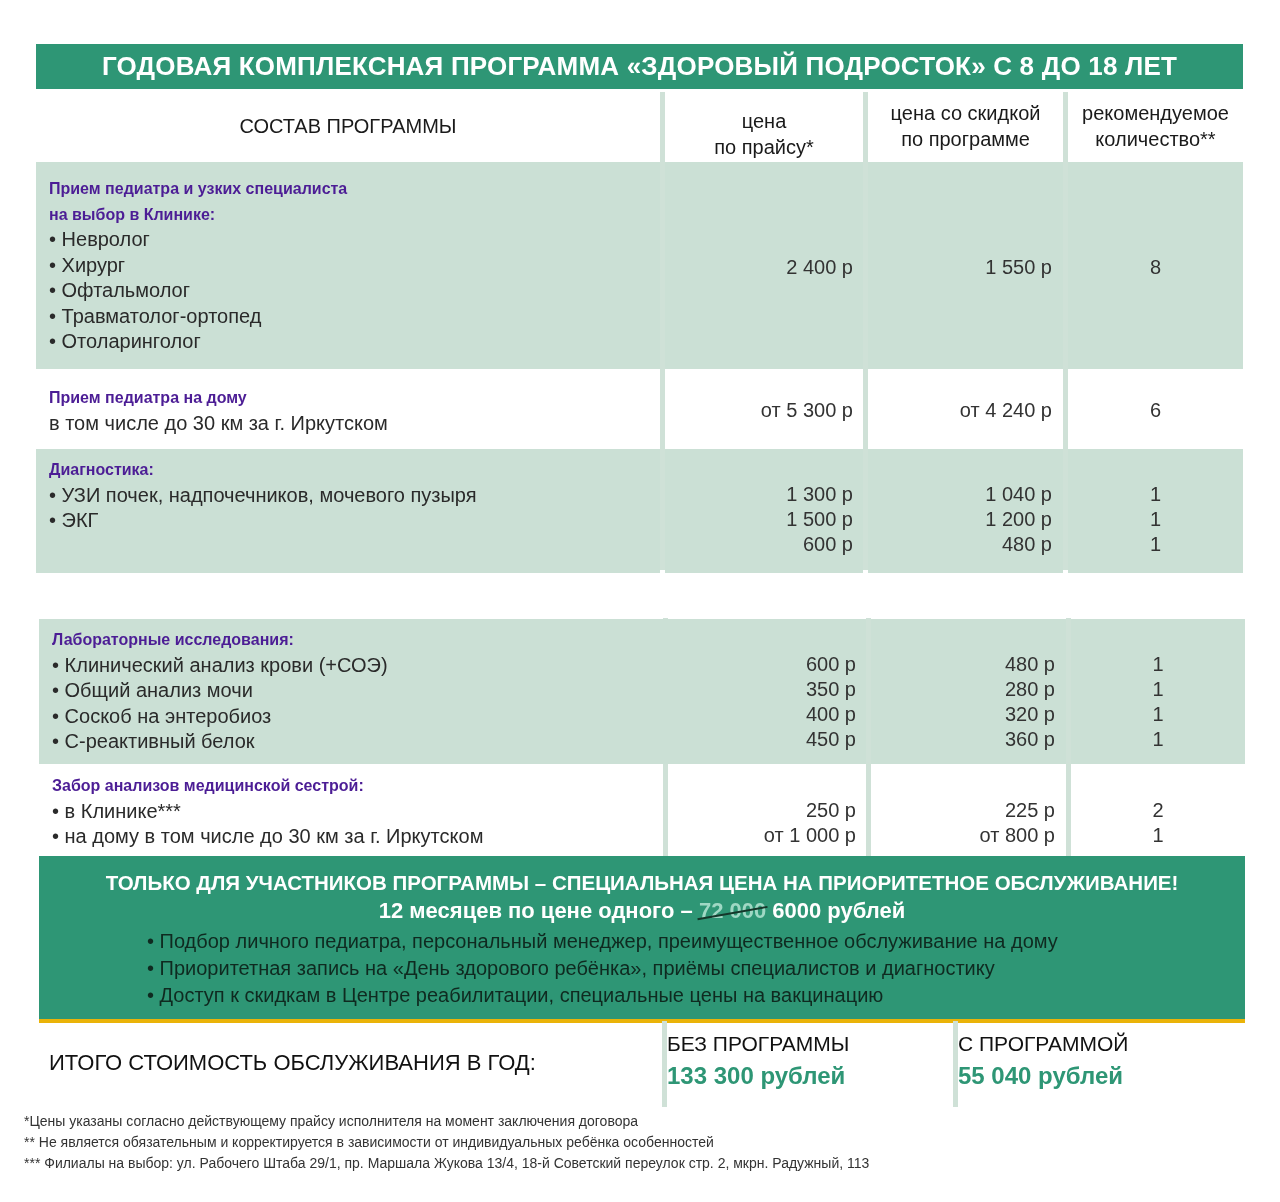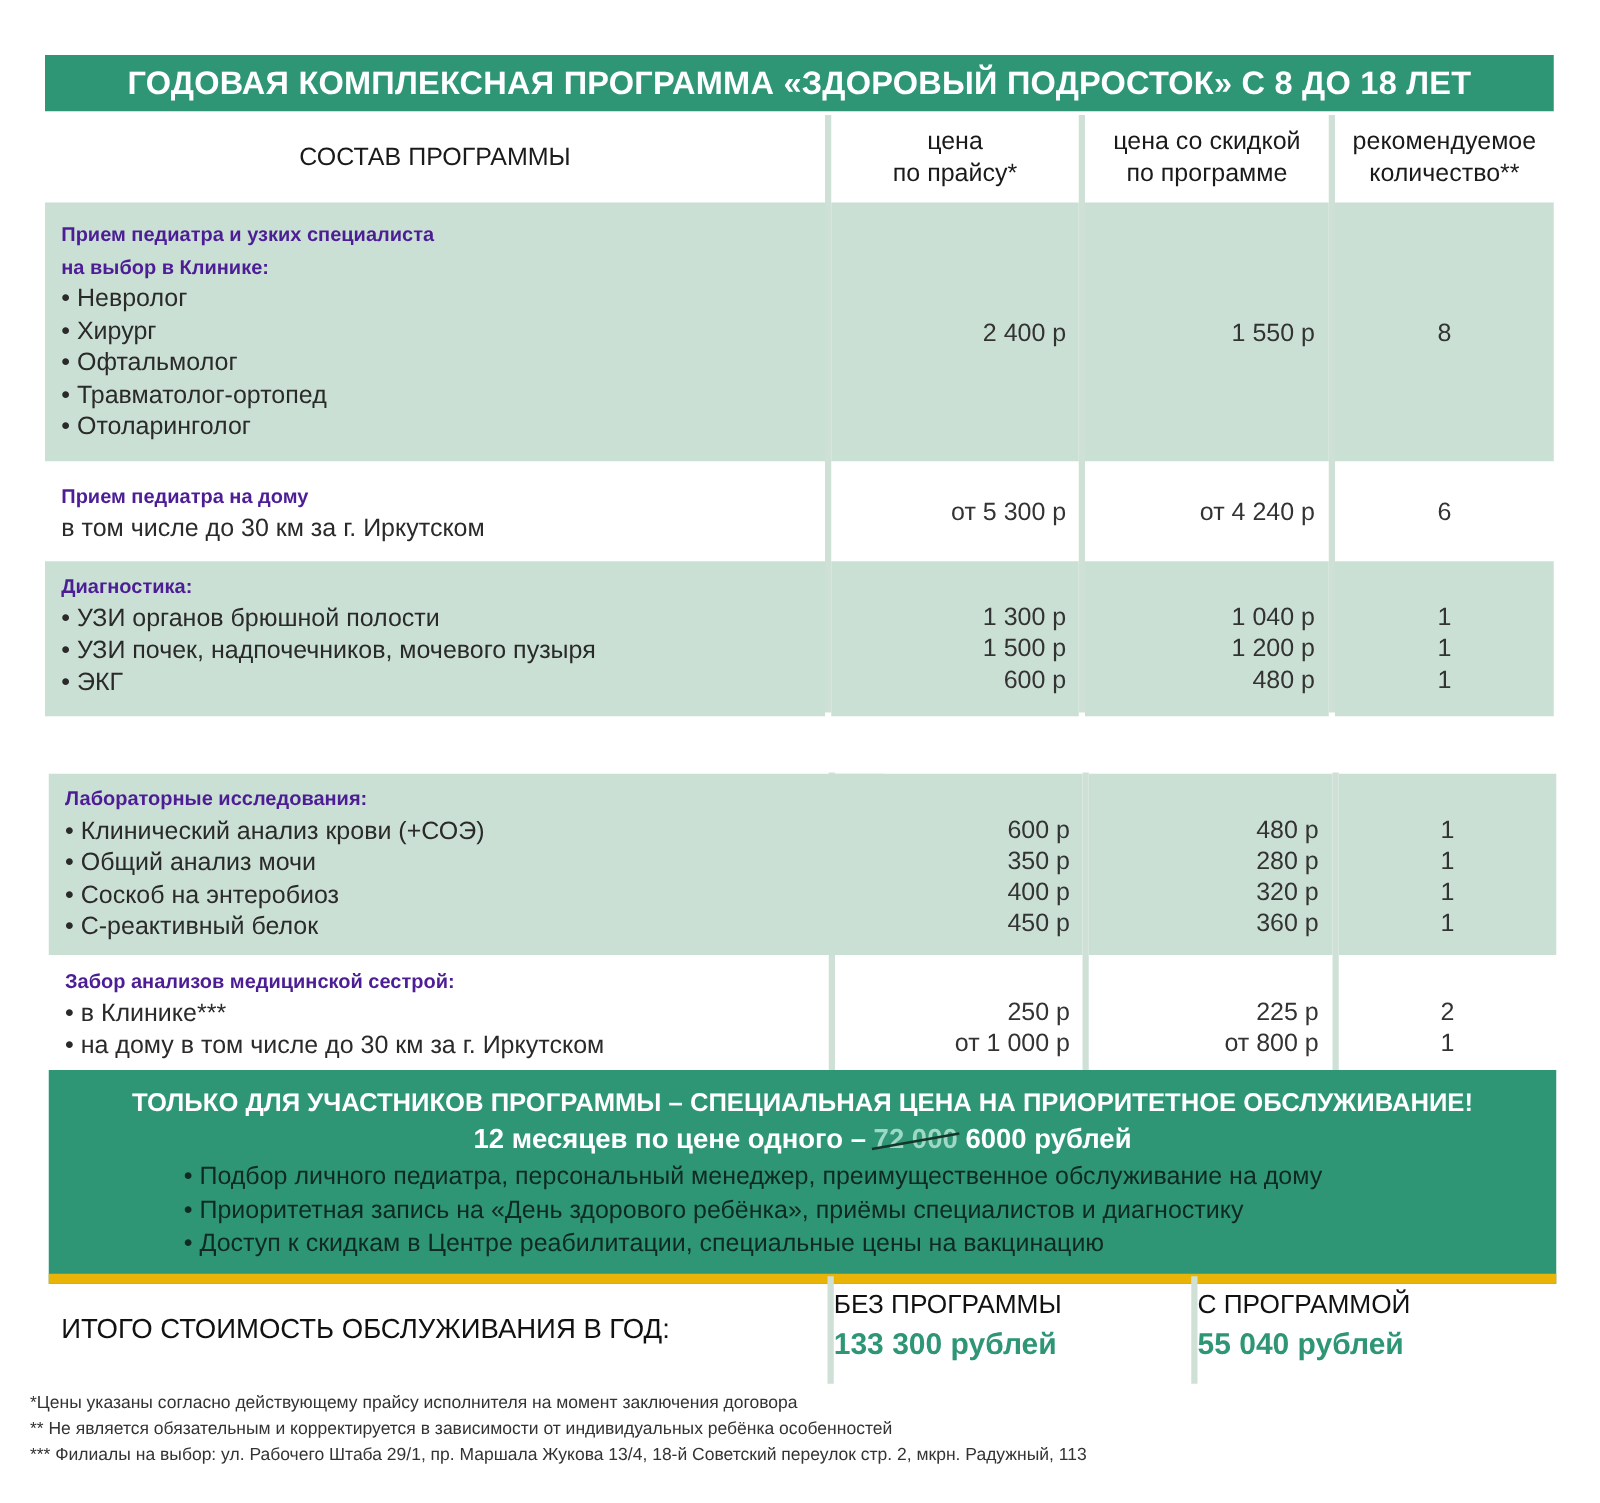--- a/index.html
+++ b/index.html
@@ -7,42 +7,42 @@
   .abs { position:absolute; }
   .banner { left:36px; top:44px; width:1207px; height:45px; background:#2e9675; color:#fff; font-weight:bold; font-size:26px; display:flex; align-items:center; justify-content:center; letter-spacing:0.2px; }
   .hdr { font-size:20px; color:#1a1a1a; text-align:center; display:flex; align-items:center; justify-content:center; line-height:26px; }
   .vline { background:#cfe1d7; width:5px; }
   .cell { position:absolute; }
   .green { background:#cbe0d5; }
   .txt { font-size:20px; line-height:25.5px; color:#2a2a2a; }
   .bold { font-weight:bold; color:#4c1d95; font-size:16px; }
   .num { font-size:20px; line-height:25px; color:#333; text-align:right; }
   .qty { font-size:20px; line-height:25px; color:#333; text-align:center; }
-  .promo { left:39px; top:856px; width:1206px; height:163px; background:#2e9675; border-bottom:8px solid #eab308; }
+  .promo { left:39px; top:856px; width:1206px; height:163px; background:#2e9675; border-bottom:4px solid #eab308; }
   .promo-title { color:#fff; font-weight:bold; font-size:20.5px; text-align:center; line-height:28px; }
   .promo-items { color:#0f2a20; font-size:20px; line-height:27px; }
   .strike { color:#9fd8c4; position:relative; }
   .strike::after { content:""; position:absolute; left:-2px; right:-2px; top:55%; height:2px; background:#15372a; transform:rotate(-10deg); }
   .total-label { font-size:22px; color:#111; }
   .total-head { font-size:21px; color:#111; text-align:left; }
   .total-val { font-size:24px; color:#2e9675; font-weight:bold; text-align:left; }
   .foot { font-size:14px; color:#333; line-height:21px; }
 </style>
 </head>
 <body>
 
 <div class="abs banner">
   <span>ГОДОВАЯ КОМПЛЕКСНАЯ ПРОГРАММА «ЗДОРОВЫЙ ПОДРОСТОК» С 8 ДО 18 ЛЕТ</span>
 </div>
 
 <div class="abs hdr" style="left:36px;top:92px;width:624px;height:68px;">
   <span>СОСТАВ ПРОГРАММЫ</span>
 </div>
 <div class="abs vline" style="left:660px;top:92px;height:478px;"></div>
-<div class="abs hdr" style="left:665px;top:92px;width:198px;height:68px;flex-direction:column;">
+<div class="abs hdr" style="left:665px;top:92px;width:198px;height:68px;flex-direction:column;justify-content:flex-end;">
   <span>цена</span>
   <span>по прайсу*</span>
 </div>
 <div class="abs vline" style="left:863px;top:92px;height:478px;"></div>
 <div class="abs hdr" style="left:868px;top:92px;width:195px;height:68px;flex-direction:column;">
   <span>цена со скидкой</span>
   <span>по программе</span>
 </div>
 <div class="abs vline" style="left:1063px;top:92px;height:478px;"></div>
 <div class="abs hdr" style="left:1068px;top:92px;width:175px;height:68px;flex-direction:column;">
@@ -77,21 +77,20 @@
     <div>в том числе до 30 км за г. Иркутском</div>
   </div>
 </div>
 <div class="num abs" style="left:665px;width:188px;top:398px;">от 5 300 р</div>
 <div class="num abs" style="left:868px;width:184px;top:398px;">от 4 240 р</div>
 <div class="qty abs" style="left:1068px;width:175px;top:398px;">6</div>
 
 <div class="cell green" style="left:36px;top:449px;width:624px;height:124px;">
   <div class="txt" style="position:absolute;left:13px;top:8px;">
     <div class="bold">Диагностика:</div>
-    <div>• УЗИ органов брюшной полости</div>
     <div>• УЗИ почек, надпочечников, мочевого пузыря</div>
     <div>• ЭКГ</div>
   </div>
 </div>
 <div class="cell green" style="left:665px;top:449px;width:198px;height:124px;">
   <div class="num" style="position:absolute;right:10px;top:33px;">
     <div>1 300 р</div>
     <div>1 500 р</div>
     <div>600 р</div>
   </div>

